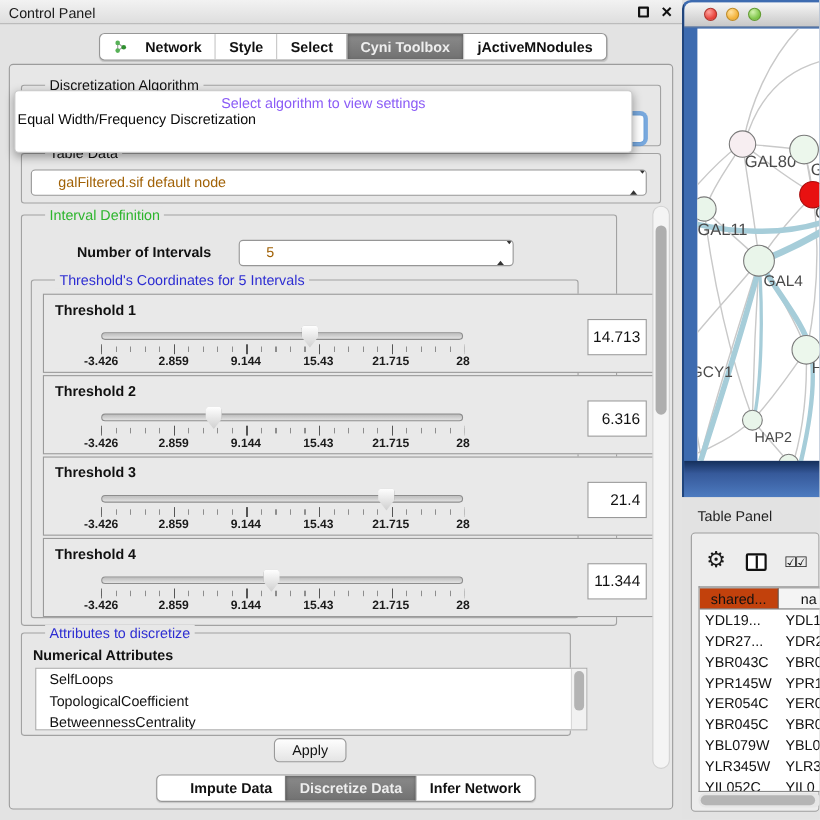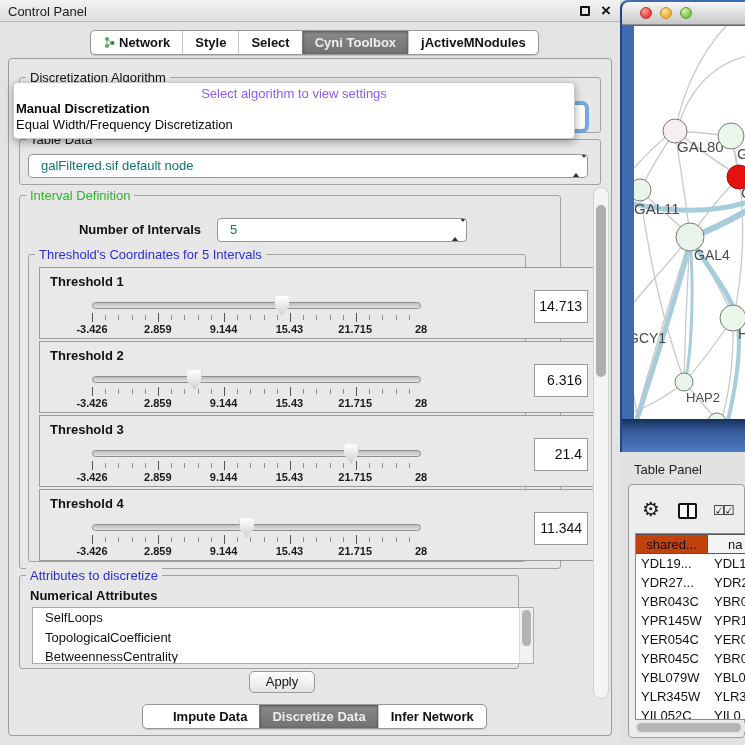--- a/index.html
+++ b/index.html
@@ -7,45 +7,45 @@
   body{position:relative;background:#e0e0e0;font-family:"Liberation Sans","DejaVu Sans",sans-serif;overflow:hidden;}
 
   
   .control-panel{position:absolute;left:0;top:0;width:620px;height:745px;background:#e3e3e3;}
   .cp-titlebar{position:absolute;left:0;top:0;right:0;height:22px;background:linear-gradient(#f2f2f2,#dedede);border-bottom:1px solid #b7b7b7;text-align:center;}
   .cp-title{position:absolute;left:8px;top:4px;font-size:13px;color:#1a1a1a;}
   .float-btn{position:absolute;right:30px;top:6px;width:10px;height:10px;border:2px solid #111;border-radius:1px;}
   .close-btn{position:absolute;right:9px;top:0px;font-size:17px;font-weight:900;color:#111;line-height:22px;}
 
   .seg-tabs{display:inline-flex;border:1px solid #979797;border-radius:5px;overflow:hidden;background:#fff;box-shadow:0 1px 1px rgba(0,0,0,.15);}
-  .seg{padding:4px 12px;font-size:13px;font-weight:600;color:#111;border-left:1px solid #c6c6c6;display:flex;align-items:center;gap:3px;white-space:nowrap;}
+  .seg{padding:4px 12px;font-size:13px;font-weight:600;color:#111;border-left:1px solid #c6c6c6;display:flex;align-items:center;gap:16px;white-space:nowrap;}
   .seg:first-child{border-left:none;}
   .seg.selected{background:linear-gradient(#8b8b8b,#717171);color:#eeeeee;border-left-color:#7a7a7a;box-shadow:inset 0 1px 3px rgba(0,0,0,.4);}
   .top-tabs{position:absolute;left:90px;top:30px;z-index:5;}
   .bottom-tabs{position:absolute;left:142px;top:704px;z-index:6;padding-left:18px;}
 
   .cp-main{position:absolute;left:8px;top:58px;width:604px;height:678px;background:#e7e7e7;border:1px solid #9c9c9c;border-radius:4px;}
 
   .groupbox{position:absolute;border:1px solid #a2a2a2;border-radius:3px;}
-  .gtitle{position:absolute;top:-8px;left:6px;background:#e7e7e7;padding:0 4px;font-size:13px;color:#111;white-space:nowrap;}
+  .gtitle{position:absolute;top:-8px;left:21px;background:#e7e7e7;padding:0 4px;font-size:13px;color:#111;white-space:nowrap;}
   .gtitle.green{color:#2db52d;}
   .gtitle.blue{color:#2d2dd2;}
 
-  .combo{position:absolute;background:#fff;border:1px solid #969696;border-radius:4px;font-size:13px;color:#0f766e;line-height:22px;padding-left:12px;white-space:nowrap;overflow:hidden;}
+  .combo{position:absolute;background:#fff;border:1px solid #969696;border-radius:4px;font-size:13px;color:#a16207;line-height:22px;padding-left:24px;white-space:nowrap;overflow:hidden;}
   .spinner{position:absolute;right:6px;top:50%;transform:translateY(-50%);width:9px;}
   .spin-up{width:0;height:0;border-left:4px solid transparent;border-right:4px solid transparent;border-bottom:5px solid #333;margin-bottom:3px;}
   .spin-down{width:0;height:0;border-left:4px solid transparent;border-right:4px solid transparent;border-top:5px solid #333;}
   .focus-ring{border-color:#6b9fd8;box-shadow:0 0 0 3px rgba(92,153,219,.8);}
 
   .popup{position:absolute;left:4px;top:23px;width:562px;height:57px;background:#fff;border:1px solid #c9c9c9;border-radius:4px;box-shadow:0 3px 9px rgba(0,0,0,.35);z-index:20;overflow:hidden;}
   .popup-hint{margin-top:3px;text-align:center;font-size:13px;color:#8b5cf6;}
   .popup-opt{font-size:13px;color:#0a0a0a;padding-left:2px;line-height:16px;}
   .popup-opt.bold{font-weight:bold;}
 
-  .num-label{position:absolute;left:50px;top:26px;width:140px;font-size:13px;font-weight:bold;text-align:center;color:#111;}
+  .num-label{position:absolute;left:50px;top:26px;width:140px;font-size:13px;font-weight:bold;text-align:left;color:#111;}
 
   .threshold-row{position:relative;width:562px;height:72px;border:1px solid #9a9a9a;background:#e9e9e9;margin-bottom:2px;}
   .th-label{position:absolute;left:10px;top:6px;font-weight:bold;font-size:13px;color:#111;}
   .slider-track{position:absolute;left:52px;top:34px;width:329px;height:7px;border:1px solid #8d8d8d;border-radius:4px;background:linear-gradient(#bdbdbd,#e3e3e3);}
   .slider-thumb{position:absolute;top:-7px;width:15px;height:20px;transform:translateX(-50%);background:linear-gradient(#ffffff,#cfcfcf);clip-path:polygon(14% 0,86% 0,100% 12%,100% 52%,50% 100%,0 52%,0 12%);filter:drop-shadow(0 0 1px #777);}
   .ticks{position:absolute;left:52px;top:45px;width:330px;height:9px;}
   .ticks .minor{position:absolute;left:0;right:0;top:2px;height:5px;background:repeating-linear-gradient(to right,#8d8d8d 0 1px,transparent 1px 4%);}
   .ticks .major{position:absolute;left:0;right:0;top:0;height:9px;background:repeating-linear-gradient(to right,#555 0 1px,transparent 1px 20%);}
   .tick-labels{position:absolute;left:52px;top:55px;width:329px;height:13px;font-size:11px;font-weight:bold;color:#1a1a1a;}
   .tick-labels span{position:absolute;transform:translateX(-50%);white-space:nowrap;}
@@ -132,21 +132,20 @@
 
   <div class="cp-main">
 
     <div class="groupbox" style="left:10px;top:18px;width:582px;height:56px;">
       <span class="gtitle">Discretization Algorithm</span>
       <div class="combo focus-ring" style="left:8px;top:26px;width:558px;height:26px;"></div>
     </div>
 
     <div class="popup">
       <div class="popup-hint">Select algorithm to view settings</div>
-      <div class="popup-opt bold">Manual Discretization</div>
       <div class="popup-opt">Equal Width/Frequency Discretization</div>
     </div>
 
     <div class="groupbox" style="left:10px;top:80px;width:582px;height:46px;">
       <span class="gtitle">Table Data</span>
       <div class="combo" style="left:8px;top:14px;width:560px;height:24px;">
         <span>galFiltered.sif default node</span>
         <span class="spinner"><span class="spin-up"></span><span class="spin-down"></span></span>
       </div>
     </div>

